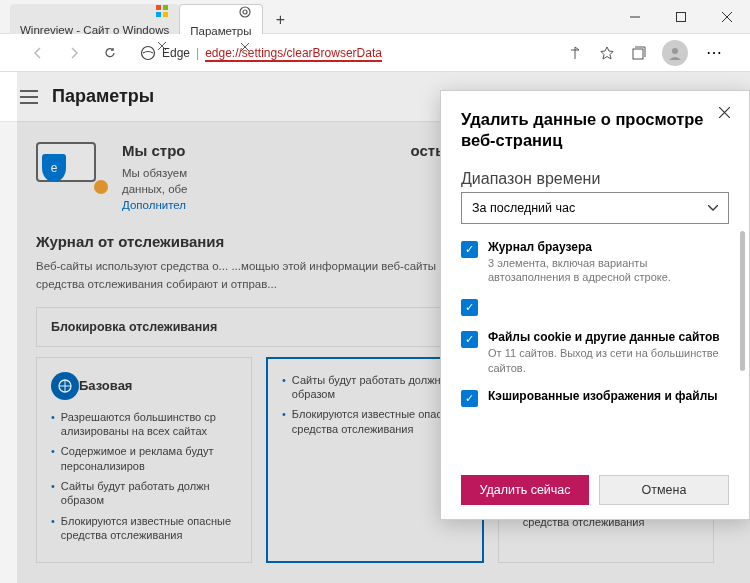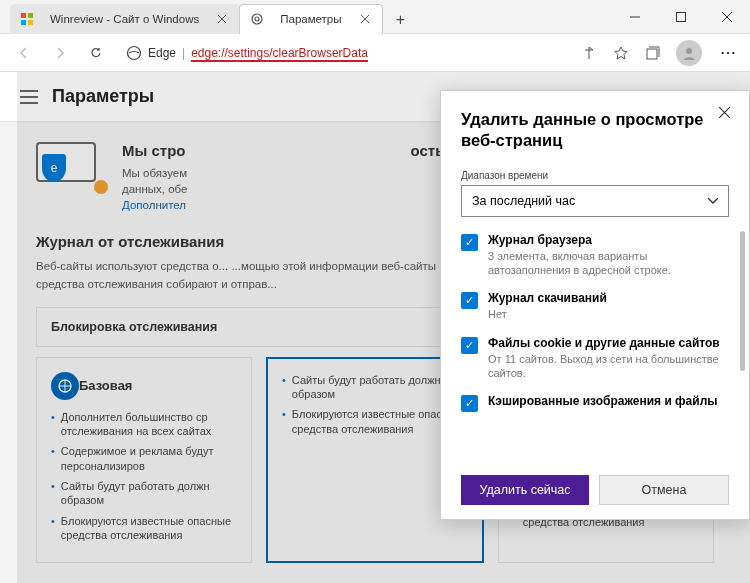--- a/index.html
+++ b/index.html
@@ -1,31 +1,31 @@
 <!DOCTYPE html>
 <html><head>
 <meta charset="utf-8">
 <style>
 * { margin: 0; padding: 0; box-sizing: border-box; font-family: "Segoe UI", Arial, sans-serif; }
 body { width: 750px; height: 583px; background: #f3f3f3; overflow: hidden; position: relative; }
 
 
 .titlebar { height: 34px; background: #f3f3f3; display: flex; align-items: center; border-bottom: 1px solid #e0e0e0; }
 .tabs { display: flex; height: 34px; align-items: flex-end; padding-left: 10px; flex: 1; }
-.tab { display: flex; align-items: center; padding: 0 10px; height: 30px; font-size: 11.5px; color: #333; border-radius: 4px 4px 0 0; gap: 16px; position: relative; }
+.tab { display: flex; align-items: flex-end; padding: 0 10px; height: 30px; font-size: 11.5px; color: #333; border-radius: 4px 4px 0 0; gap: 6px; position: relative; flex-direction: column; }
 .tab.inactive { background: #e6e6e6; }
 .tab.active { background: #fff; border: 1px solid #ccc; border-bottom: none; }
 .tab .favicon { width: 14px; height: 14px; display: inline-flex; align-items: center; justify-content: center; }
 .tab-close { width: 14px; height: 14px; display: flex; align-items: center; justify-content: center; cursor: pointer; }
 .tab-add { width: 28px; height: 28px; display: flex; align-items: center; justify-content: center; margin-left: 4px; cursor: pointer; font-size: 16px; color: #444; }
 .win-controls { display: flex; }
 .win-btn { width: 46px; height: 34px; display: flex; align-items: center; justify-content: center; cursor: pointer; }
 
 
-.toolbar { height: 38px; background: #fff; display: flex; align-items: center; padding: 0 10px; gap: 8px; border-bottom: 1px solid #ddd; }
+.toolbar { height: 38px; background: #fff; display: flex; align-items: center; padding: 0 24px; gap: 8px; border-bottom: 1px solid #ddd; }
 .nav-btn { width: 28px; height: 28px; display: flex; align-items: center; justify-content: center; color: #555; cursor: pointer; border-radius: 4px; }
 .nav-btn.disabled { color: #bbb; }
 .addr { flex: 1; display: flex; align-items: center; background: #fff; height: 28px; padding: 0 8px; gap: 6px; font-size: 12px; color: #444; }
 .addr-prefix { color: #333; }
 .addr-sep { color: #999; }
 .addr-url { color: #b91c1c; position: relative; }
 .addr-url::after { content: ""; position: absolute; left: 0; right: 0; bottom: -2px; height: 2px; background: #c82020; }
 .tool-icons { display: flex; gap: 14px; align-items: center; }
 .tool-icon { width: 18px; height: 18px; cursor: pointer; color: #555; display: flex; align-items: center; justify-content: center; }
 .avatar { width: 26px; height: 26px; border-radius: 50%; background: #ccc; display: flex; align-items: center; justify-content: center; color: #888; }
@@ -62,31 +62,31 @@
 .card ul { list-style: none; }
 .card li { display: flex; gap: 6px; margin-bottom: 6px; line-height: 1.3; color: #444; }
 .card li::before { content: "•"; color: #0067b8; }
 
 
 .overlay { position: absolute; top: 72px; left: 0; right: 0; bottom: 0; background: rgba(0,0,0,0.08); display: flex; justify-content: flex-end; padding-top: 18px; margin-left: 17px; }
 .modal { width: 310px; background: #fff; border: 1px solid #ccc; box-shadow: 0 4px 20px rgba(0,0,0,0.2); padding: 18px 0 14px; font-size: 12px; height: 430px; display: flex; flex-direction: column; position: relative; }
 .modal-inner { padding: 0 20px; overflow: hidden; flex: 1; display: flex; flex-direction: column; }
 .modal-close { width: 22px; height: 22px; display: flex; align-items: center; justify-content: center; cursor: pointer; font-size: 13px; position: absolute; top: 10px; right: 14px; }
 .modal-title { font-size: 16.5px; font-weight: 600; margin-bottom: 18px; padding-right: 20px; line-height: 1.3; }
-.modal-label { font-size: 10px; color: #444; margin-bottom: 4px; }
+.modal-label { font-size: 16px; color: #444; margin-bottom: 4px; }
 .time-select { border: 1px solid #888; height: 32px; display: flex; align-items: center; justify-content: space-between; padding: 0 10px; cursor: pointer; margin-bottom: 16px; font-size: 12.5px; }
 .check-list { overflow-y: auto; padding-right: 6px; flex: 1; }
 .check-item { display: flex; gap: 10px; margin-bottom: 14px; }
 .checkbox { width: 17px; height: 17px; background: #0078d4; border-radius: 2px; flex-shrink: 0; display: flex; align-items: center; justify-content: center; color: #fff; font-size: 11px; margin-top: 1px; }
 .check-text strong { font-size: 12px; font-weight: 600; display: block; margin-bottom: 2px; }
 .check-text span { font-size: 11px; color: #777; line-height: 1.3; }
 .scrollbar { position: absolute; right: 4px; top: 140px; width: 5px; height: 140px; background: #c0c0c0; border-radius: 3px; }
 .modal-buttons { display: flex; gap: 10px; padding: 12px 20px 0; border-top: 0; }
 .btn { flex: 1; height: 30px; font-size: 12.5px; cursor: pointer; border: none; }
-.btn-primary { background: #4c1d95; color: #fff; }
+.btn-primary { background: #be185d; color: #fff; }
 .btn-secondary { background: #eee; color: #333; border: 1px solid #ccc; }
 svg { display: block; }
 </style>
 </head>
 <body>
 
 <div class="titlebar">
   <div class="tabs">
     <div class="tab inactive">
       <span class="favicon">
@@ -229,21 +229,21 @@
       <div class="card-head">
         <div class="card-icon">
             <svg width="16" height="16" viewBox="0 0 16 16">
               <circle cx="8" cy="8" r="6" fill="none" stroke="#fff" stroke-width="1.3"></circle>
               <path d="M2 8 H14 M8 2 V14" stroke="#fff" stroke-width="1"></path>
             </svg>
           </div>
         <div class="card-title">Базовая</div>
       </div>
       <ul>
-        <li>Дополнител большинство ср отслеживания на всех сайтах</li>
+        <li>Разрешаются большинство ср ализированы на всех сайтах</li>
         <li>Содержимое и реклама будут персонализиров</li>
         <li>Сайты будут работать должн образом</li>
         <li>Блокируются известные опасные средства отслеживания</li>
       </ul>
     </div>
     <div class="card selected">
       <ul>
         <li>Сайты будут работать должным образом</li>
         <li>Блокируются известные опасные средства отслеживания</li>
       </ul>
@@ -280,21 +280,20 @@
             </svg>
           </span>
       </div>
       <div class="check-list">
         <div class="check-item">
           <div class="checkbox">✓</div>
           <div class="check-text"><strong>Журнал браузера</strong><span>3 элемента, включая варианты автозаполнения в адресной строке.</span></div>
         </div>
         <div class="check-item">
           <div class="checkbox">✓</div>
-          <div class="check-text"><strong>Журнал скачиваний</strong><span>Нет</span></div>
         </div>
         <div class="check-item">
           <div class="checkbox">✓</div>
           <div class="check-text"><strong>Файлы cookie и другие данные сайтов</strong><span>От 11 сайтов. Выход из сети на большинстве сайтов.</span></div>
         </div>
         <div class="check-item">
           <div class="checkbox">✓</div>
           <div class="check-text"><strong>Кэшированные изображения и файлы</strong></div>
         </div>
       </div>

